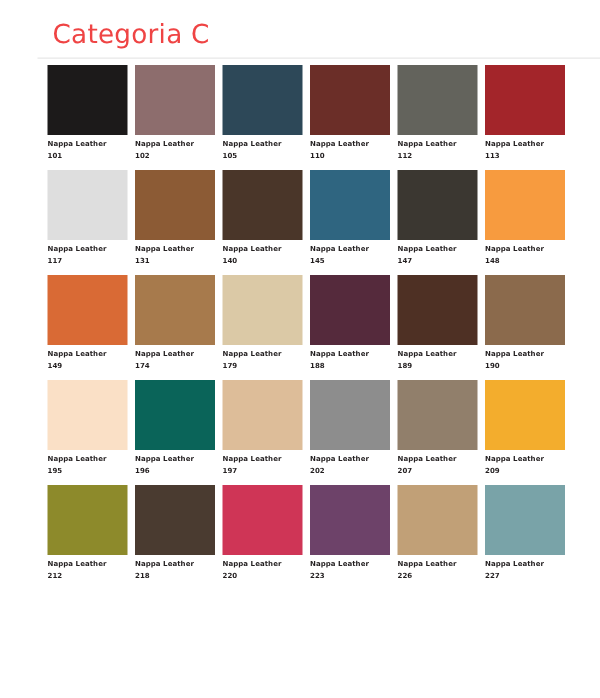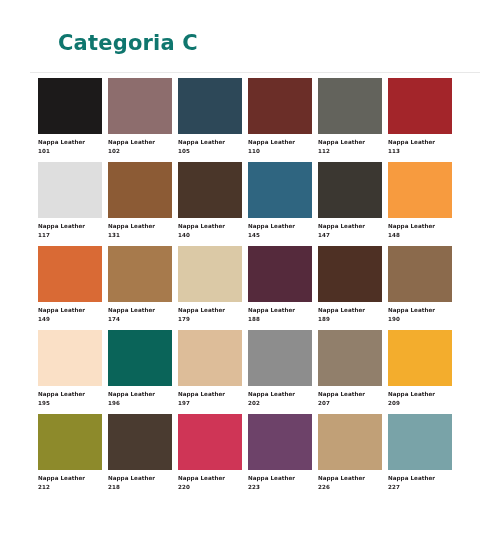--- a/index.html
+++ b/index.html
@@ -18,25 +18,25 @@
     width: 480px;
     height: 558px;
     background: #ffffff;
     box-sizing: border-box;
   }
   .page-header {
     padding: 14px 0 0 42px;
   }
   .page-title {
     font-size: 21px;
-    font-weight: 700;
-    color: #0f766e;
+    font-weight: 400;
+    color: #ef4444;
     letter-spacing: 0.2px;
     line-height: 26px;
-    margin: 16px;
+    margin: 0;
     font-family: "DejaVu Sans", "Liberation Sans", sans-serif;
   }
   .title-divider {
     margin-top: 6px;
     margin-left: 30px;
     height: 1px;
     background: #e8e8e8;
   }
   .swatch-grid {
     margin-top: 5px;

